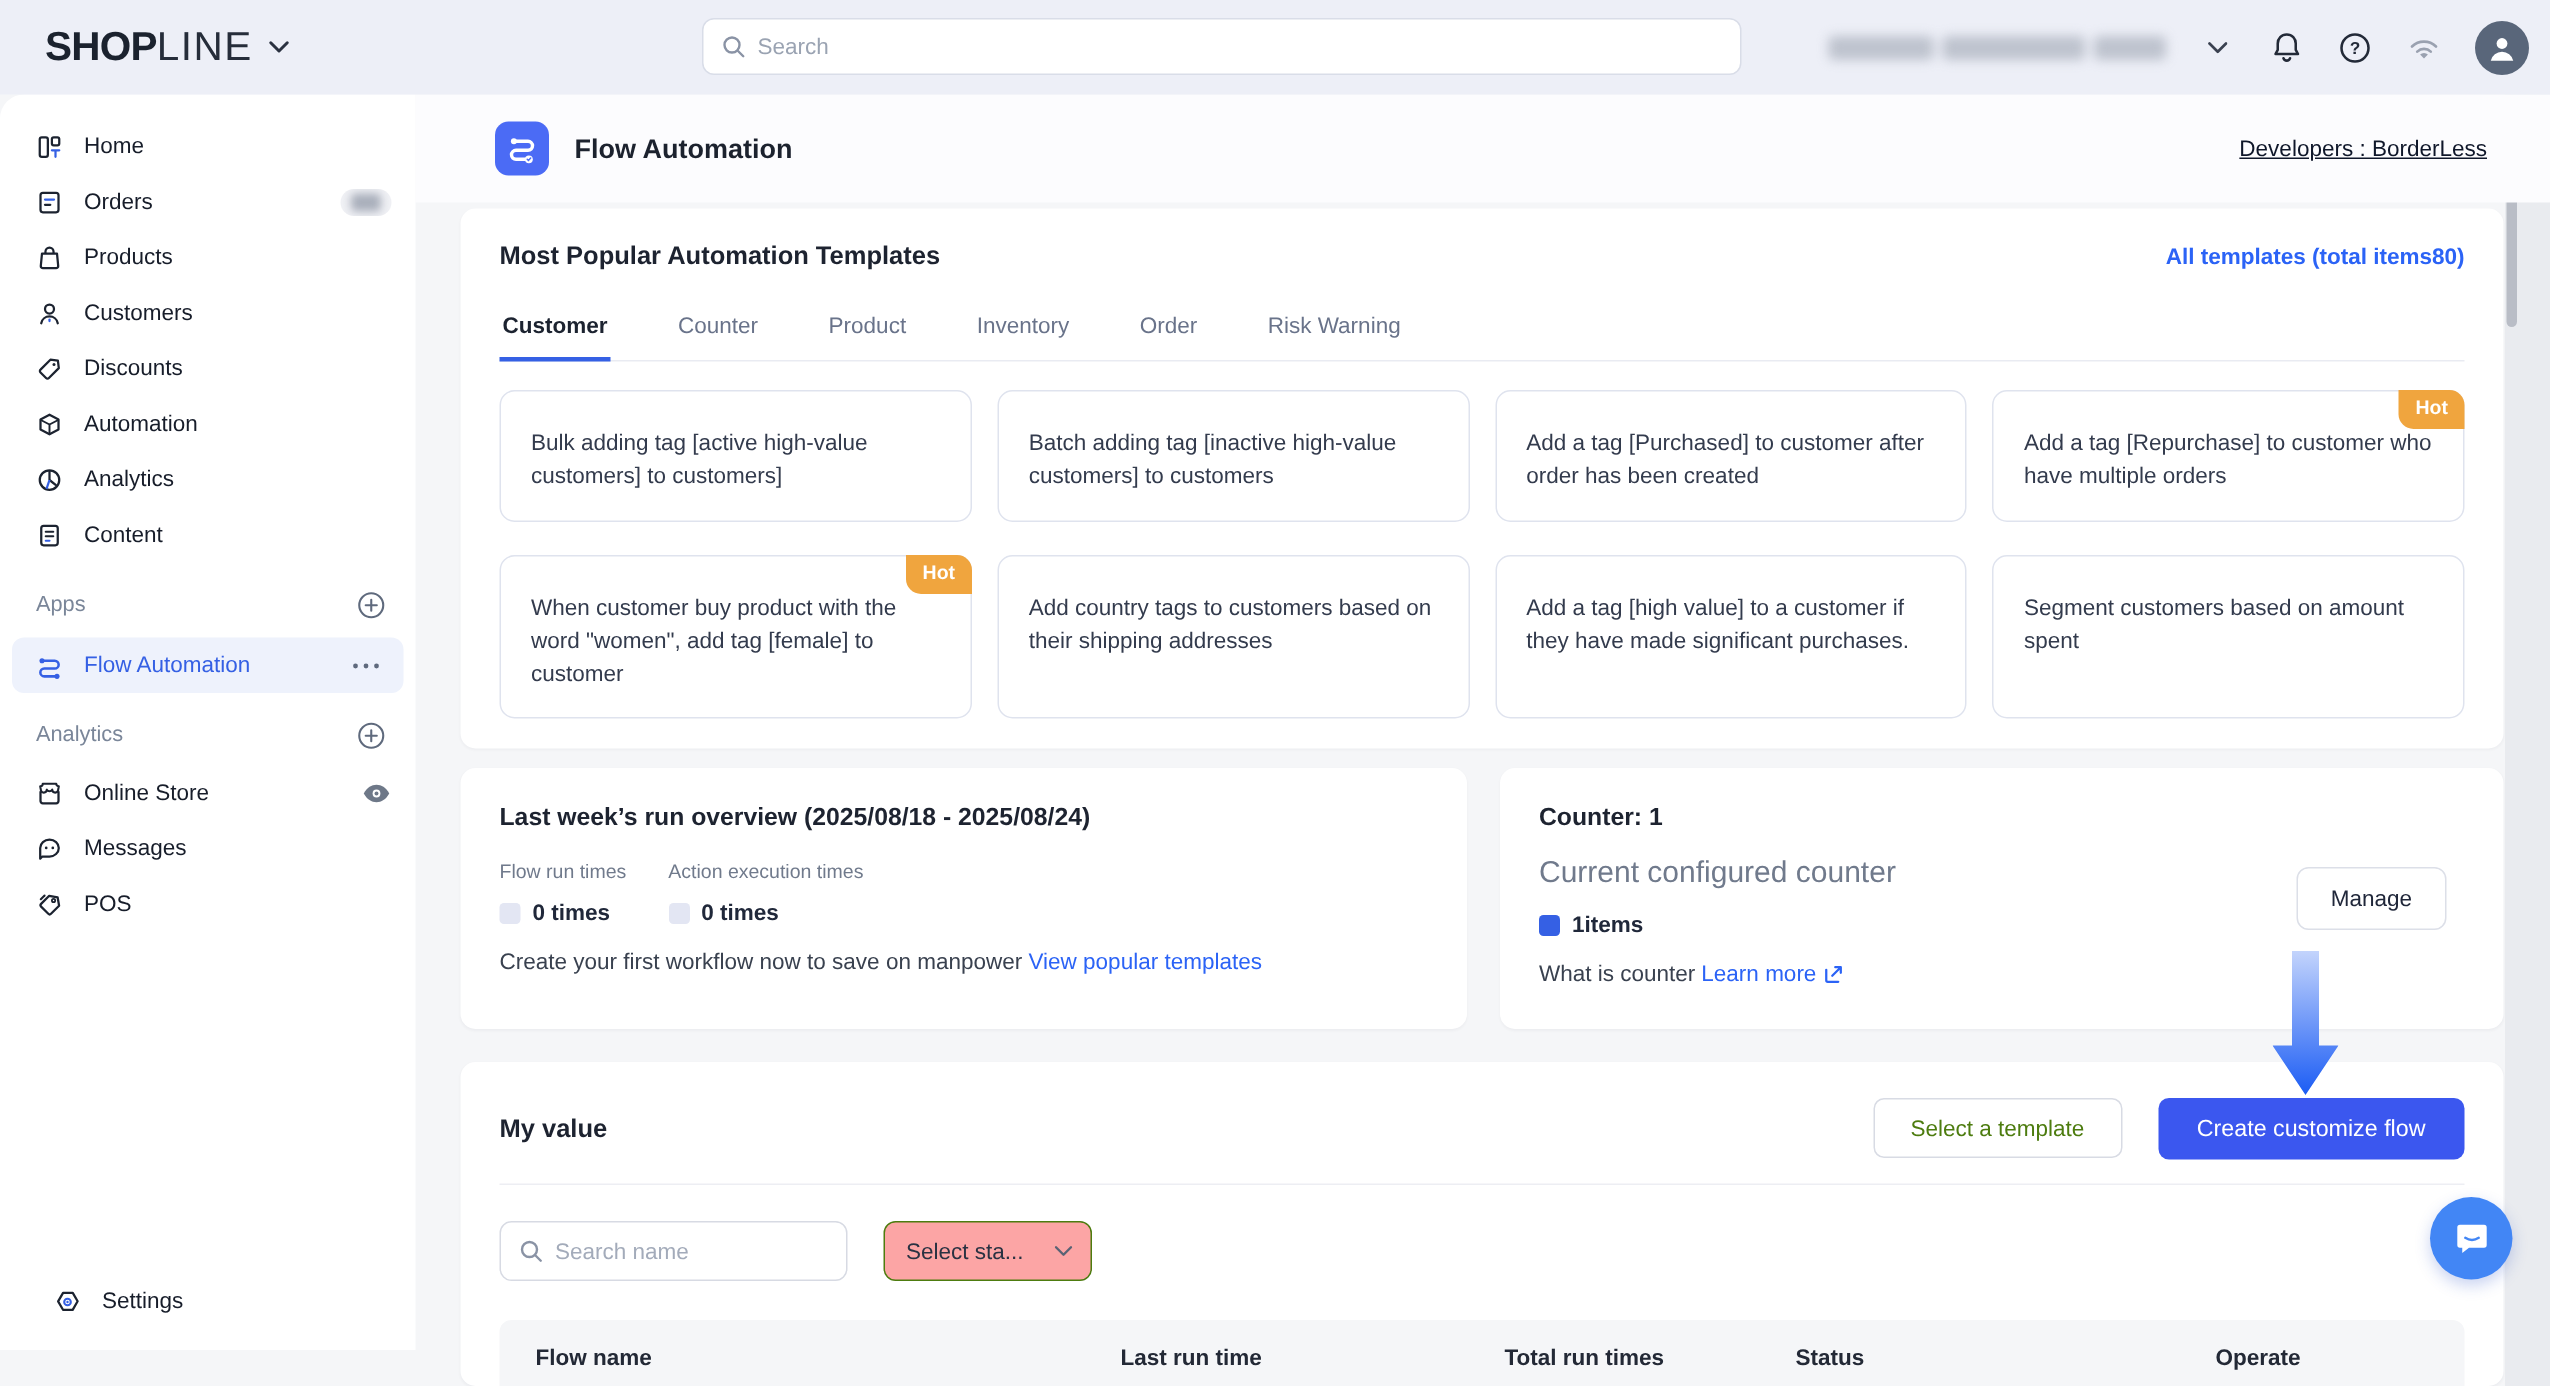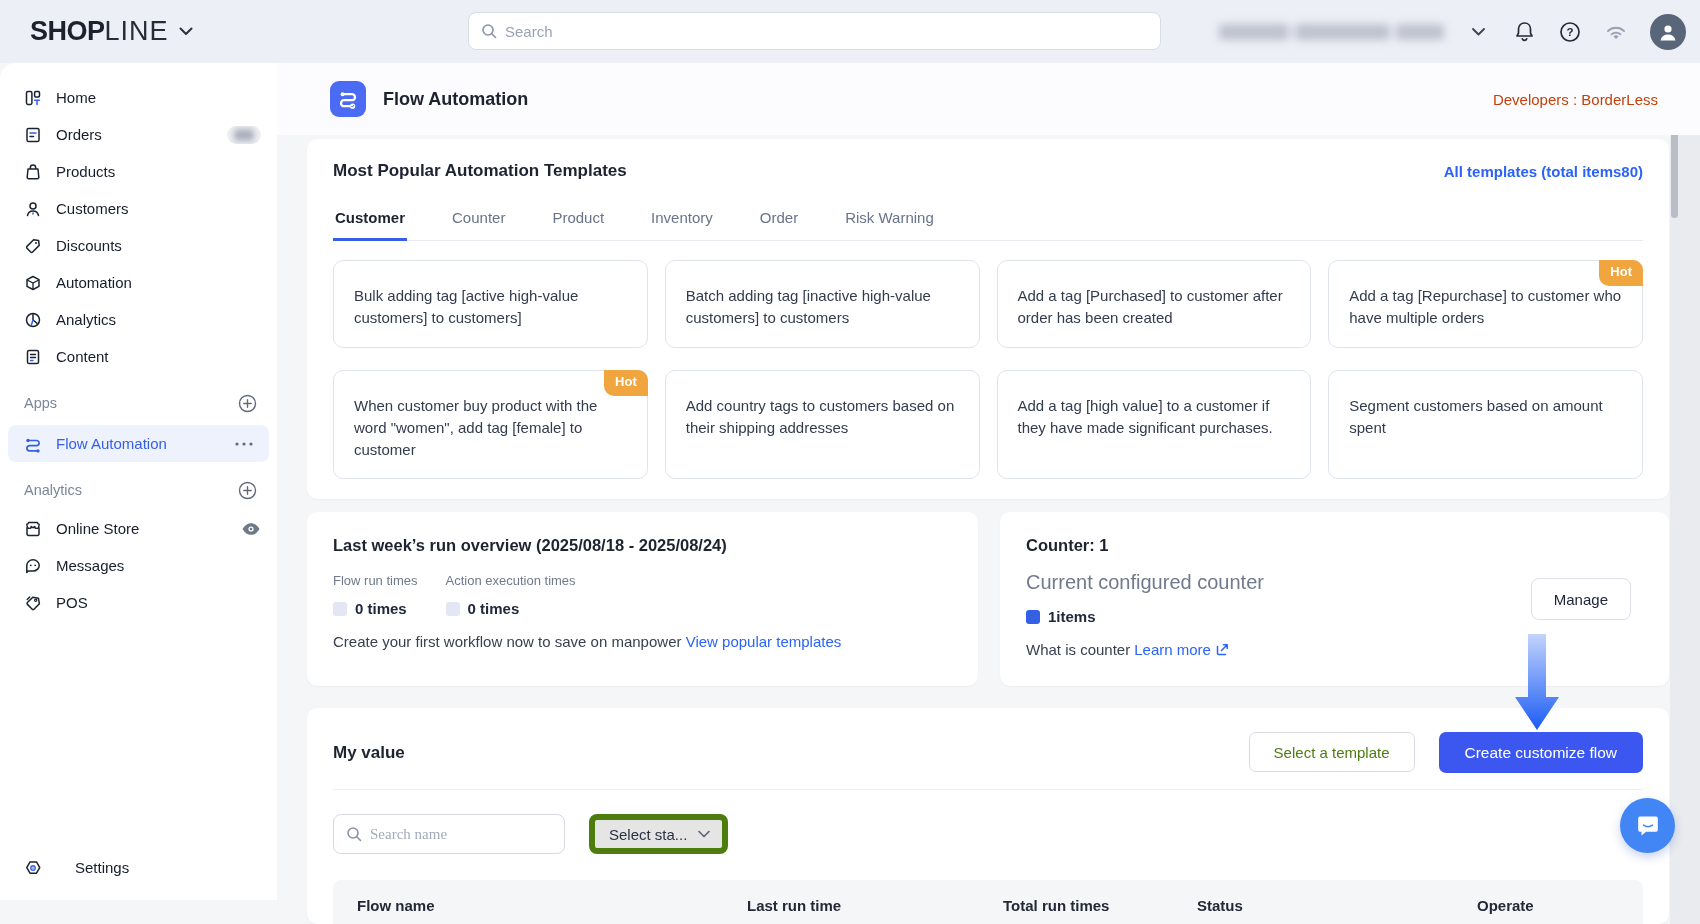--- a/index.html
+++ b/index.html
@@ -24,27 +24,27 @@
 
   
   .sidebar { position:absolute; left:0; top:63px; width:277px; height:837px; background:#fff; border-radius:16px 0 0 0; z-index:20; padding-top:16px; }
   .side-item { height:37px; display:flex; align-items:center; padding:0 16px 0 24px; font-size:15px; color:#171d2a; cursor:pointer; position:relative; }
   .side-item .lbl { margin-left:14px; }
   .side-item.active { background:#eef2fc; border-radius:8px; margin:2px 8px; padding-left:16px; color:#3560e4; font-weight:500; height:37px; }
   .side-section { height:40px; display:flex; align-items:center; justify-content:space-between; padding:0 20px 0 24px; font-size:14.5px; color:#7a8699; margin-top:8px; }
   .side-right { margin-left:auto; display:flex; align-items:center; }
   .orders-badge { margin-left:auto; width:34px; height:18px; border-radius:9px; background:#f0f1f5; position:relative; overflow:hidden; }
   .orders-badge i { position:absolute; left:7px; top:3px; width:20px; height:12px; background:#a9afbb; border-radius:3px; filter:blur(3px); display:block; }
-  .settings-item { position:absolute; bottom:14px; left:0; width:100%;gap:19px; }
+  .settings-item { position:absolute; bottom:14px; left:12px; width:100%; }
 
   
   .page-header { position:absolute; left:277px; top:63px; width:1423px; height:72px; background:#fcfcfe; display:flex; align-items:center; z-index:10; }
   .app-icon { width:36px; height:36px; border-radius:9px; background:#4b6bf5; margin-left:53px; display:flex; align-items:center; justify-content:center; }
   .page-title { font-size:18px; font-weight:700; color:#1c222e; margin-left:17px; }
-  .breadcrumb { margin-left:auto; margin-right:42px; font-size:15px; color:#c2410c; }
+  .breadcrumb { margin-left:auto; margin-right:42px; font-size:15px; color:#0f172a;text-decoration:underline; }
 
   .content { position:absolute; left:277px; top:135px; width:1393px; height:789px; background:#f5f6f8; }
   .card-panel { position:absolute; background:#fff; border-radius:10px; box-shadow:0 1px 2px rgba(16,24,40,.04); }
 
   
   .templates { left:30px; top:4px; width:1362px; height:360px; padding:22px 26px; }
   .tpl-head { display:flex; align-items:center; justify-content:space-between; }
   .tpl-title { font-size:17px; font-weight:700; color:#1d2330; }
   .tpl-link { font-size:15px; font-weight:600; color:#2b63f6; cursor:pointer; }
   .tabs { display:flex; gap:43px; margin-top:20px; border-bottom:1px solid #e9ebf2; }
@@ -76,23 +76,23 @@
   
   .myflow { left:30px; top:573px; width:1362px; height:216px; padding:24px 26px; }
   .mf-head { display:flex; align-items:center; }
   .mf-title { font-size:17px; font-weight:700; color:#1d2330; }
   .mf-buttons { margin-left:auto; display:flex; gap:24px; }
   .btn-outline { height:40px; padding:0 24px; background:#fff; border:1px solid #d8dbe4; border-radius:7px; font-size:15px; color:#4d7c0f; display:flex; align-items:center; cursor:pointer; }
   .btn-primary { height:41px; padding:0 26px; background:#3b57ef; border:none; border-radius:7px; font-size:15.5px; color:#fff; display:flex; align-items:center; cursor:pointer; }
   .mf-divider { height:1px; background:#edeef3; margin-top:16px; }
   .mf-filters { display:flex; gap:24px; margin-top:24px; }
   .mf-search { width:232px; height:40px; border:1px solid #d7dae3; border-radius:8px; display:flex; align-items:center; padding:0 12px; background:#fff; }
-  .mf-search input { border:none; outline:none; width:100%; margin-left:8px; font-size:15px; color:#39414f; background:transparent; font-family:Liberation Serif, serif; }
+  .mf-search input { border:none; outline:none; width:100%; margin-left:8px; font-size:15px; color:#39414f; background:transparent; font-family:Liberation Sans, sans-serif; }
   .mf-search input::placeholder { color:#a3abba; }
-  .mf-select { width:139px; height:40px; border:6px solid #4d7c0f; border-radius:8px; display:flex; align-items:center; justify-content:space-between; padding:0 12px 0 14px; font-size:15px; color:#2a3242; cursor:pointer; background:#e5e5e5; }
+  .mf-select { width:139px; height:40px; border:1px solid #4d7c0f; border-radius:8px; display:flex; align-items:center; justify-content:space-between; padding:0 12px 0 14px; font-size:15px; color:#2a3242; cursor:pointer; background:#fca5a5; }
   .mf-table-head { margin-top:26px; background:#f5f6f8; border-radius:8px 8px 0 0; height:50px; display:flex; align-items:center; padding-left:24px; font-size:15px; font-weight:600; color:#232936; }
   .th { flex:none; }
   .th:nth-child(1){ width:390px; } .th:nth-child(2){ width:256px; } .th:nth-child(3){ width:194px; } .th:nth-child(4){ width:280px; }
 
   
   .gutter { position:absolute; right:0; top:63px; width:30px; height:861px; background:#e9ebef; z-index:5; }
   .scroll-thumb { position:absolute; right:22px; top:128px; width:7px; height:90px; background:#b9bdc6; border-radius:4px; z-index:6; }
 
   
   .anno-arrow { position:absolute; left:1792px; top:634px; z-index:40; left:1515px; }

